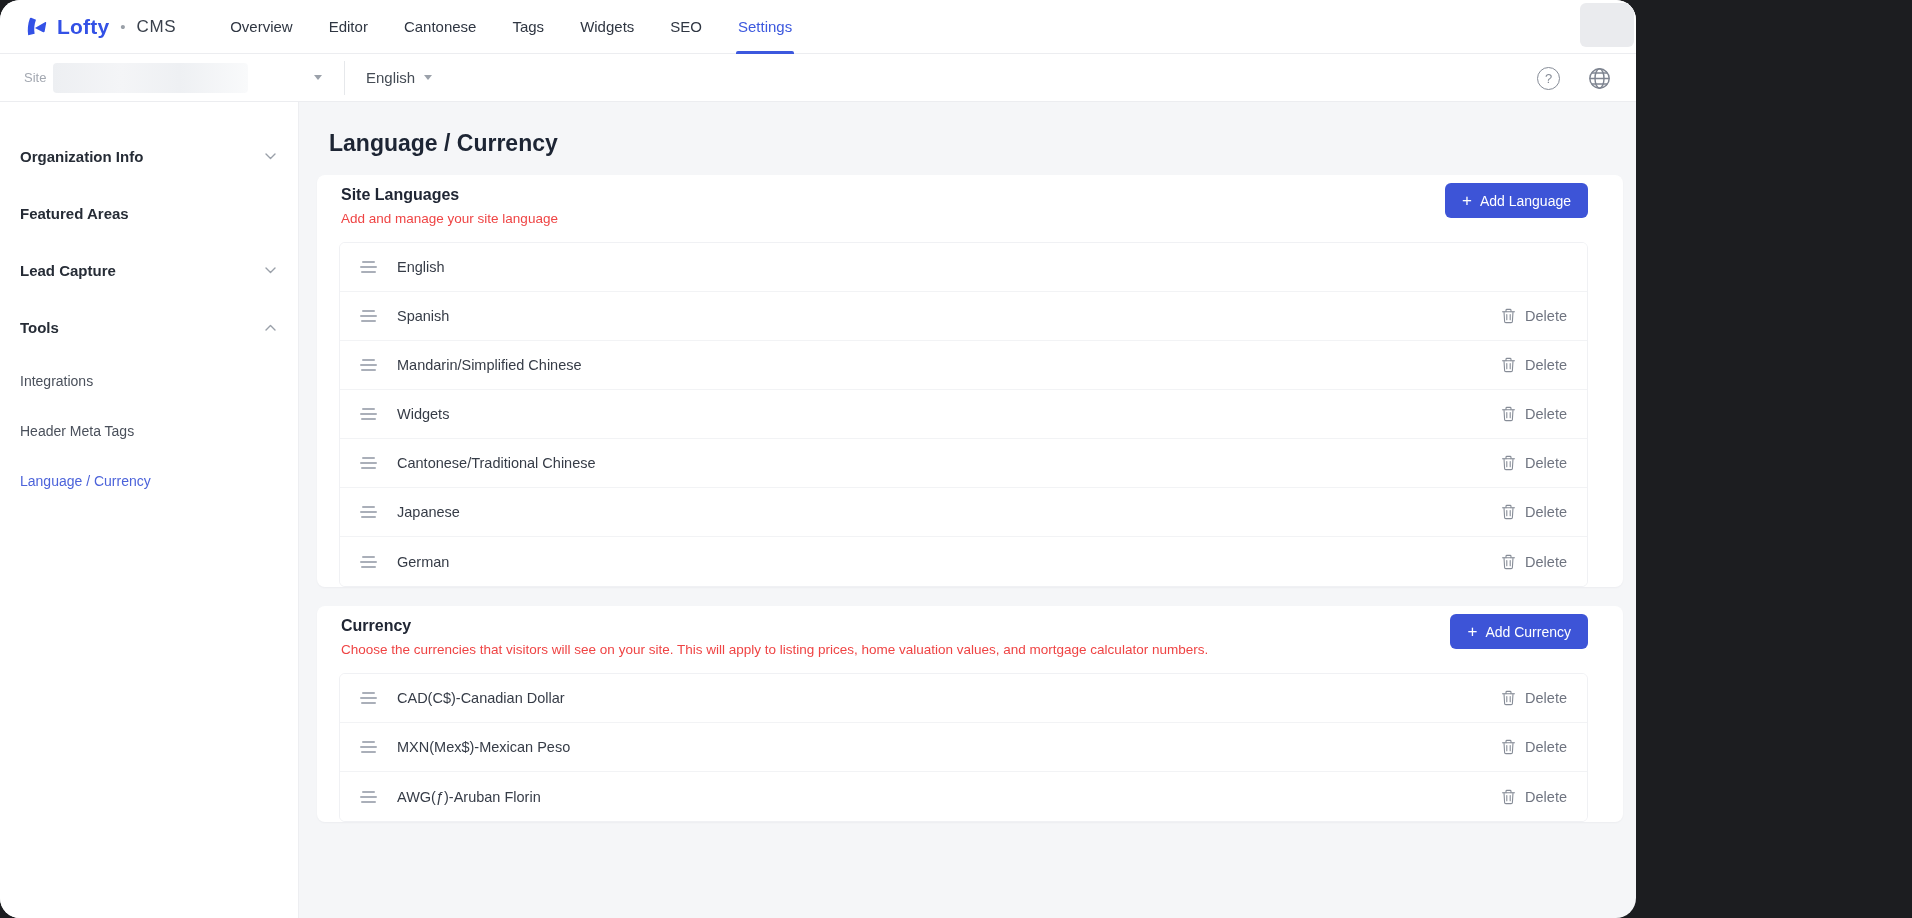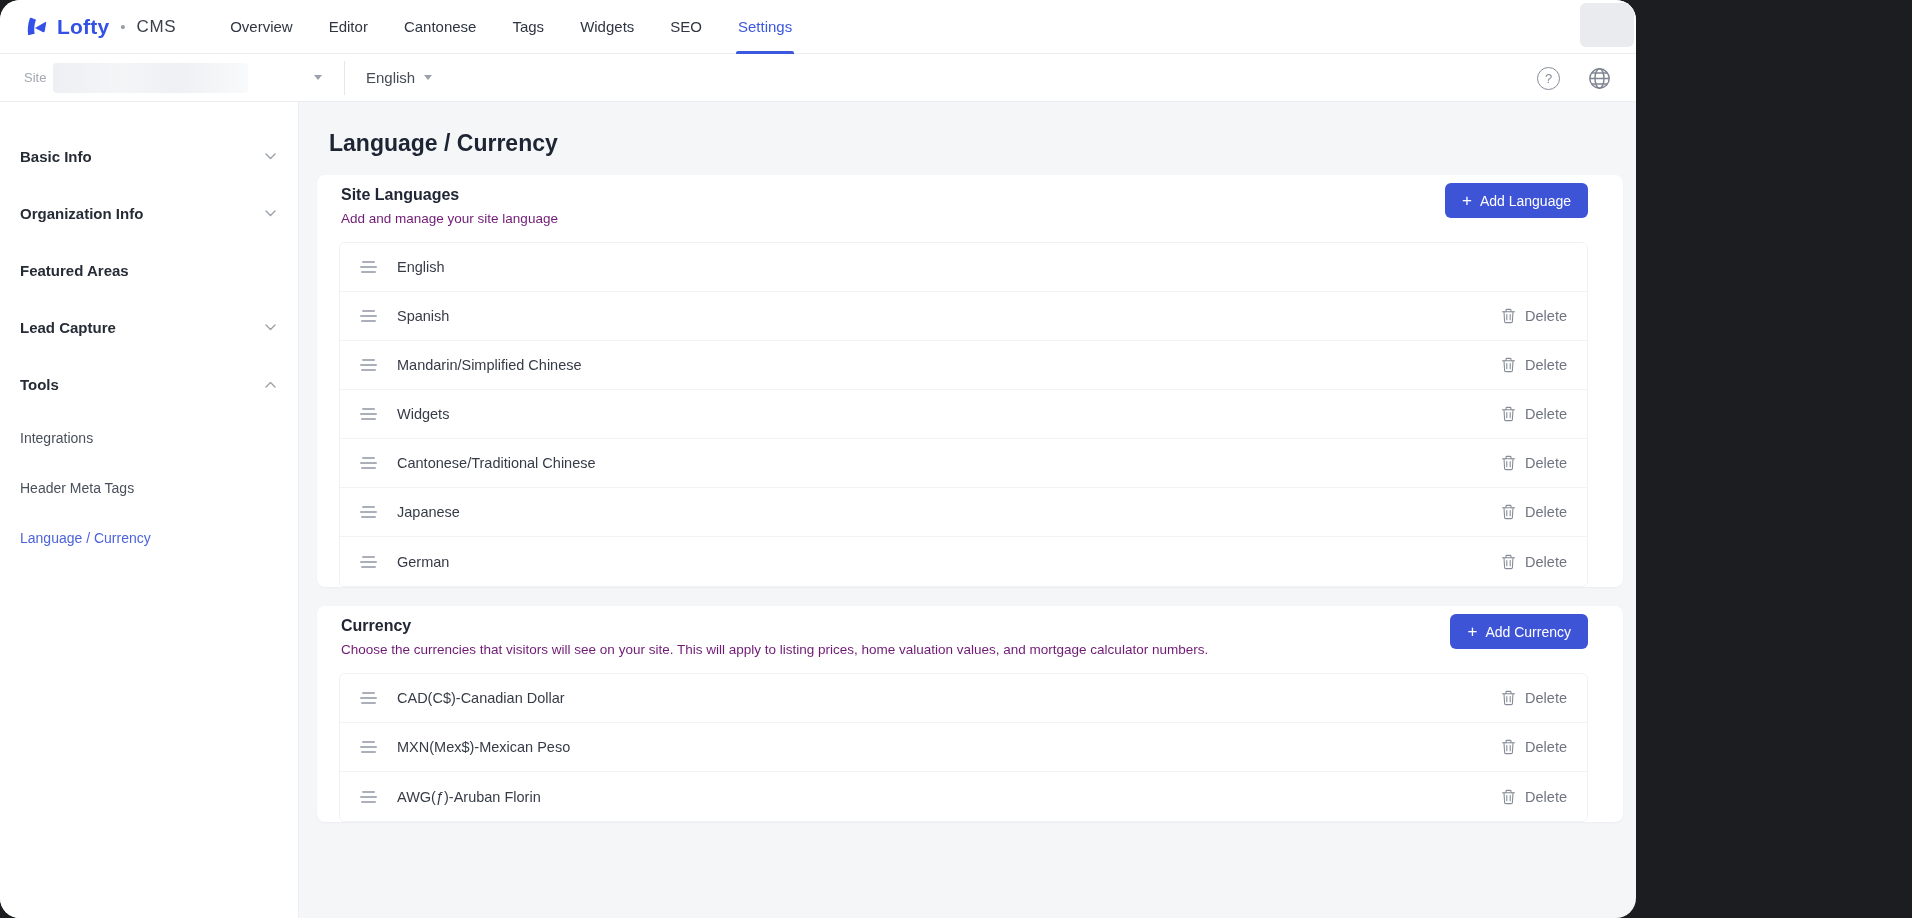--- a/index.html
+++ b/index.html
@@ -60,21 +60,21 @@
   .main { flex:1; padding:24px 13px 0 18px; position:relative; }
   .page-title { font-size:23px; font-weight:700; color:#1d2534; line-height:34px;
                 margin-left:12px; }
 
   
   .card { background:#fff; border-radius:8px; box-shadow:0 1px 2px rgba(27,31,45,.04); }
   .card1 { margin-top:15px; }
   .card2 { margin-top:19px; }
   .card-head { display:flex; align-items:flex-start; padding:9px 35px 0 24px; }
   .sec-title { font-size:16px; font-weight:700; color:#202634; line-height:21px; }
-  .sec-sub { font-size:13.5px; color:#701a75; line-height:19px; margin-top:4px; }
+  .sec-sub { font-size:13.5px; color:#ef4444; line-height:19px; margin-top:4px; }
   .add-btn { margin-left:auto; margin-top:-1px; background:#3d54d7; color:#fff; border:none;
              border-radius:6px; height:35px; padding:0 17px; font-size:14px;
              display:flex; align-items:center; gap:8px; cursor:pointer;
              font-family:inherit; flex:none; }
   .add-btn .plus { font-size:17px; line-height:1; margin-top:-1px; }
 
   .row-group { margin:14px 35px 12px 22px; border:1px solid #f0f1f4; border-radius:6px;
                overflow:hidden; background:#fff; }
   .row { height:49px; display:flex; align-items:center; padding:0 20px;
          border-bottom:1px solid #f2f3f5; background:#fff; }
@@ -145,28 +145,20 @@
           </svg>
         </span>
       </div>
     </div>
   </div>
 
   <div class="layout">
 
     <div class="sidebar" id="sidebar">
         <div class="side-item">
-          <span>Basic Info</span>
-          <span class="chev down">
-            <svg width="11" height="7" viewBox="0 0 11 7" fill="none" stroke="#9aa0a9" stroke-width="1.4" stroke-linecap="round" stroke-linejoin="round">
-              <path d="M1 1l4.5 4.5L10 1"></path>
-            </svg>
-          </span>
-        </div>
-        <div class="side-item">
           <span>Organization Info</span>
           <span class="chev down">
             <svg width="11" height="7" viewBox="0 0 11 7" fill="none" stroke="#9aa0a9" stroke-width="1.4" stroke-linecap="round" stroke-linejoin="round">
               <path d="M1 1l4.5 4.5L10 1"></path>
             </svg>
           </span>
         </div>
         <div class="side-item">
           <span>Featured Areas</span>
         </div>

